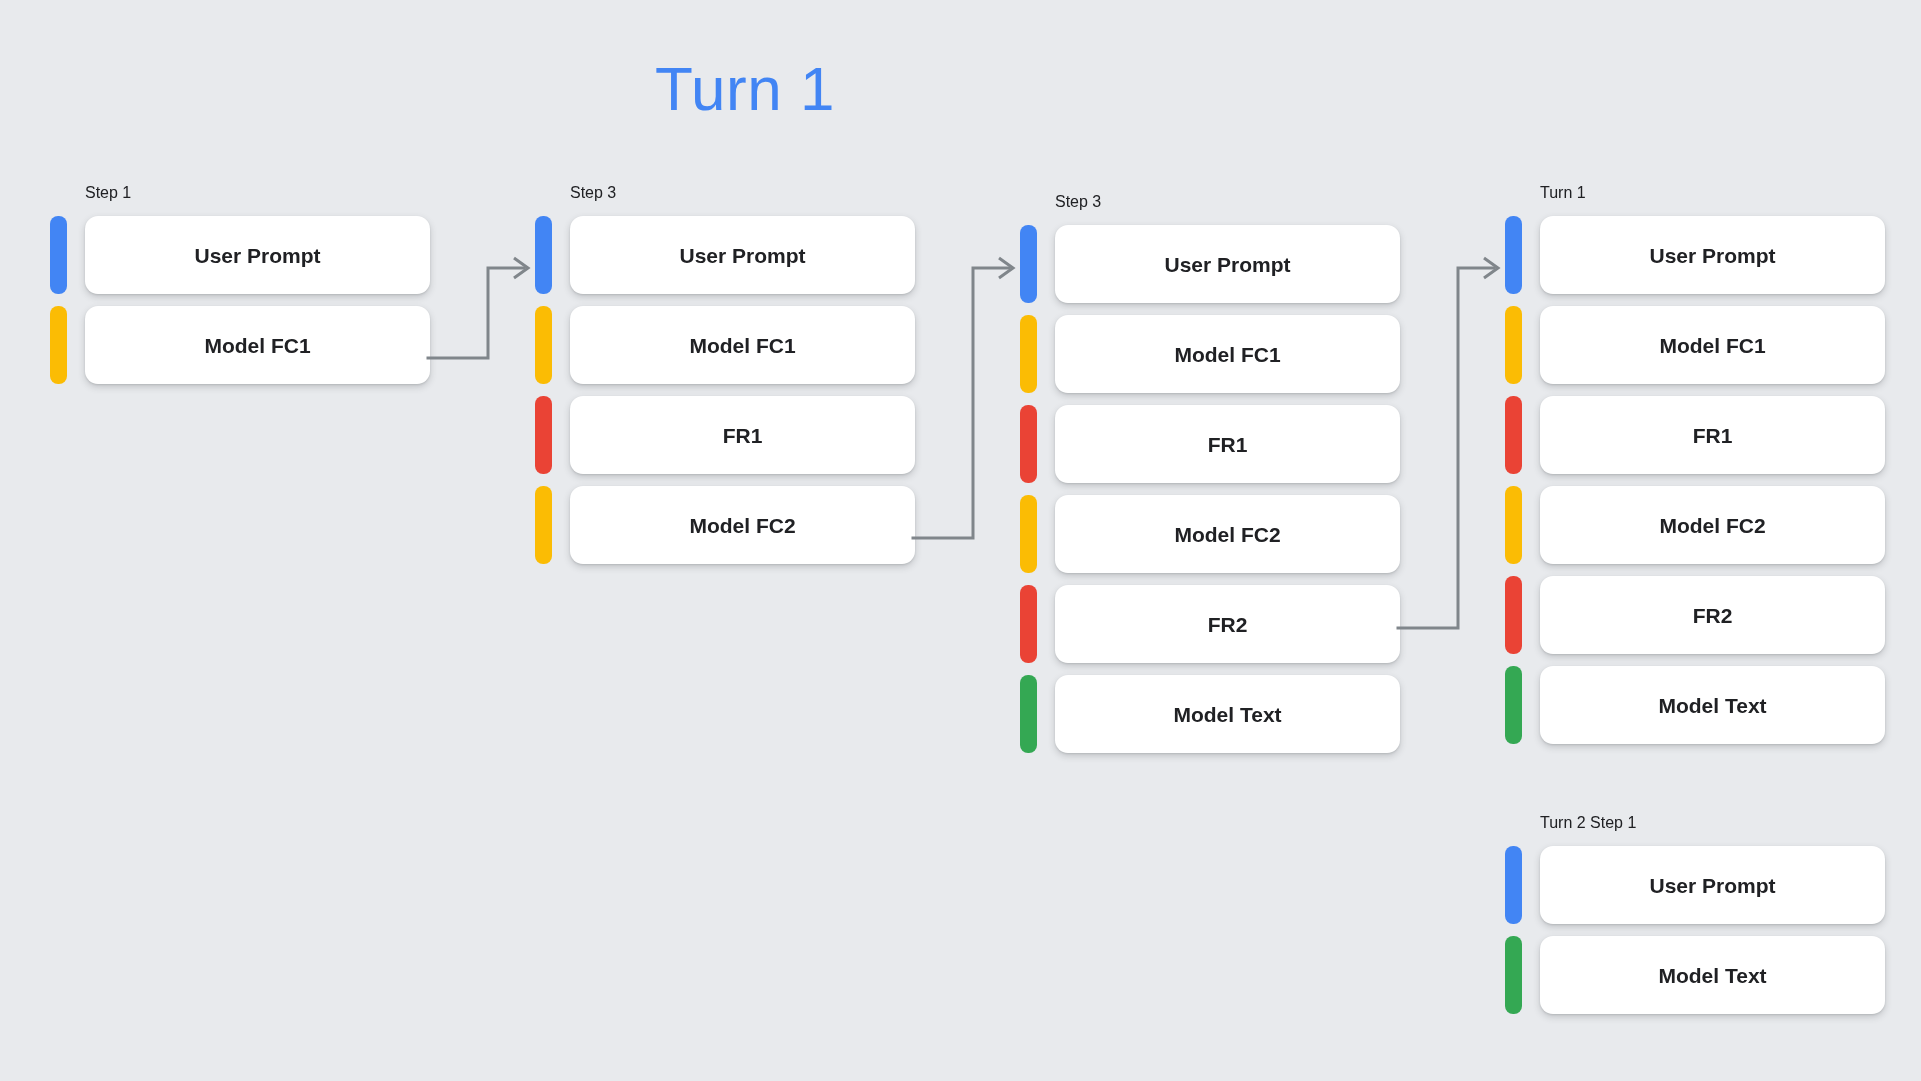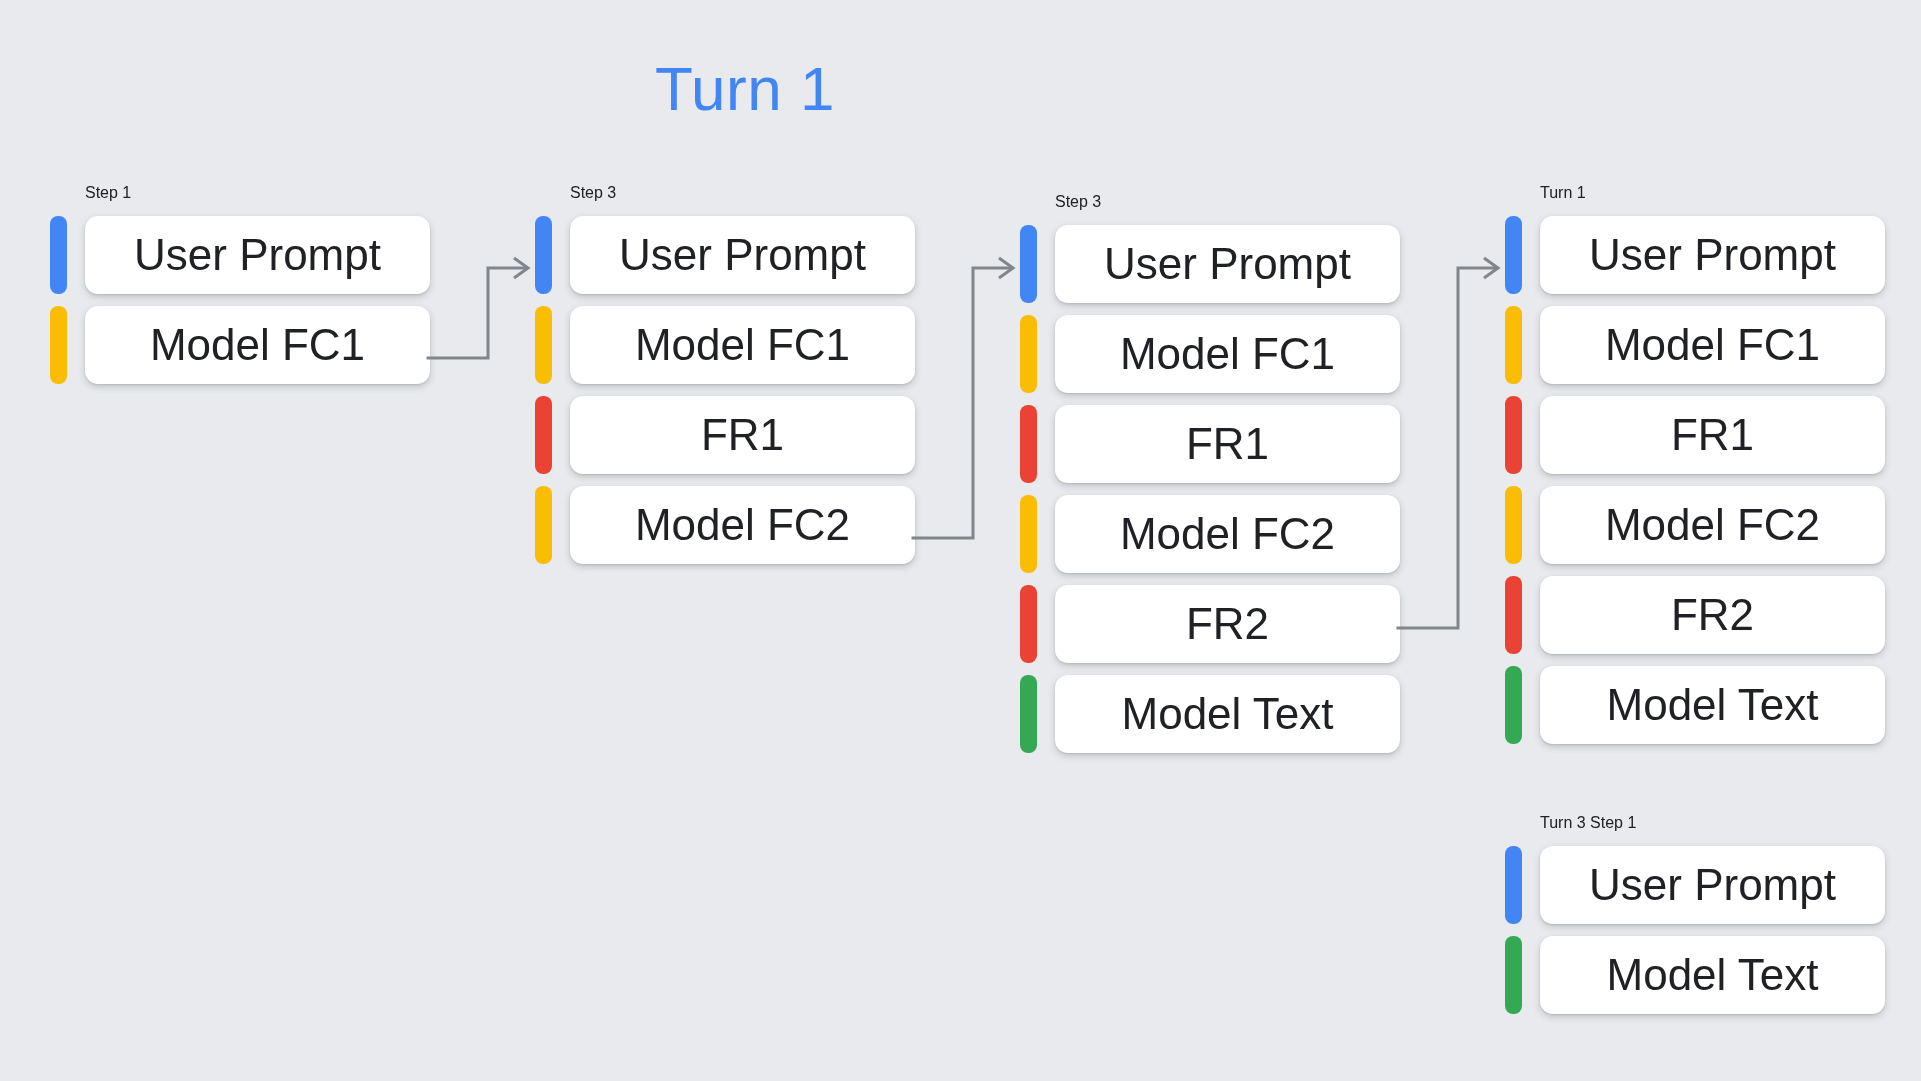--- a/index.html
+++ b/index.html
@@ -79,23 +79,23 @@
     background: #ffffff;
     border-radius: 13px;
     display: flex;
     align-items: center;
     justify-content: center;
     box-shadow: 0 3px 7px rgba(60,64,67,0.22),
                 0 1px 2px rgba(60,64,67,0.14);
   }
 
   .card-label {
-    font-size: 44px;
+    font-size: 21px;
     color: #202124;
-    font-weight: 400;
+    font-weight: 700;
     line-height: 1;
     white-space: nowrap;
   }
 
   
   .connector {
     position: absolute;
     pointer-events: none;
   }
   .connector svg { display: block; overflow: visible; }
@@ -255,21 +255,21 @@
         <span class="bar green"></span>
         <div class="card">
           <span class="card-label">Model Text</span>
         </div>
       </div>
 
     </div>
   </div>
 
   <div class="group" style="left:1505px; top:815px; width:380px;">
-    <div class="group-label">Turn 3 Step 1</div>
+    <div class="group-label">Turn 2 Step 1</div>
     <div class="rows">
 
       <div class="row">
         <span class="bar blue"></span>
         <div class="card">
           <span class="card-label">User Prompt</span>
         </div>
       </div>
 
       <div class="row">

